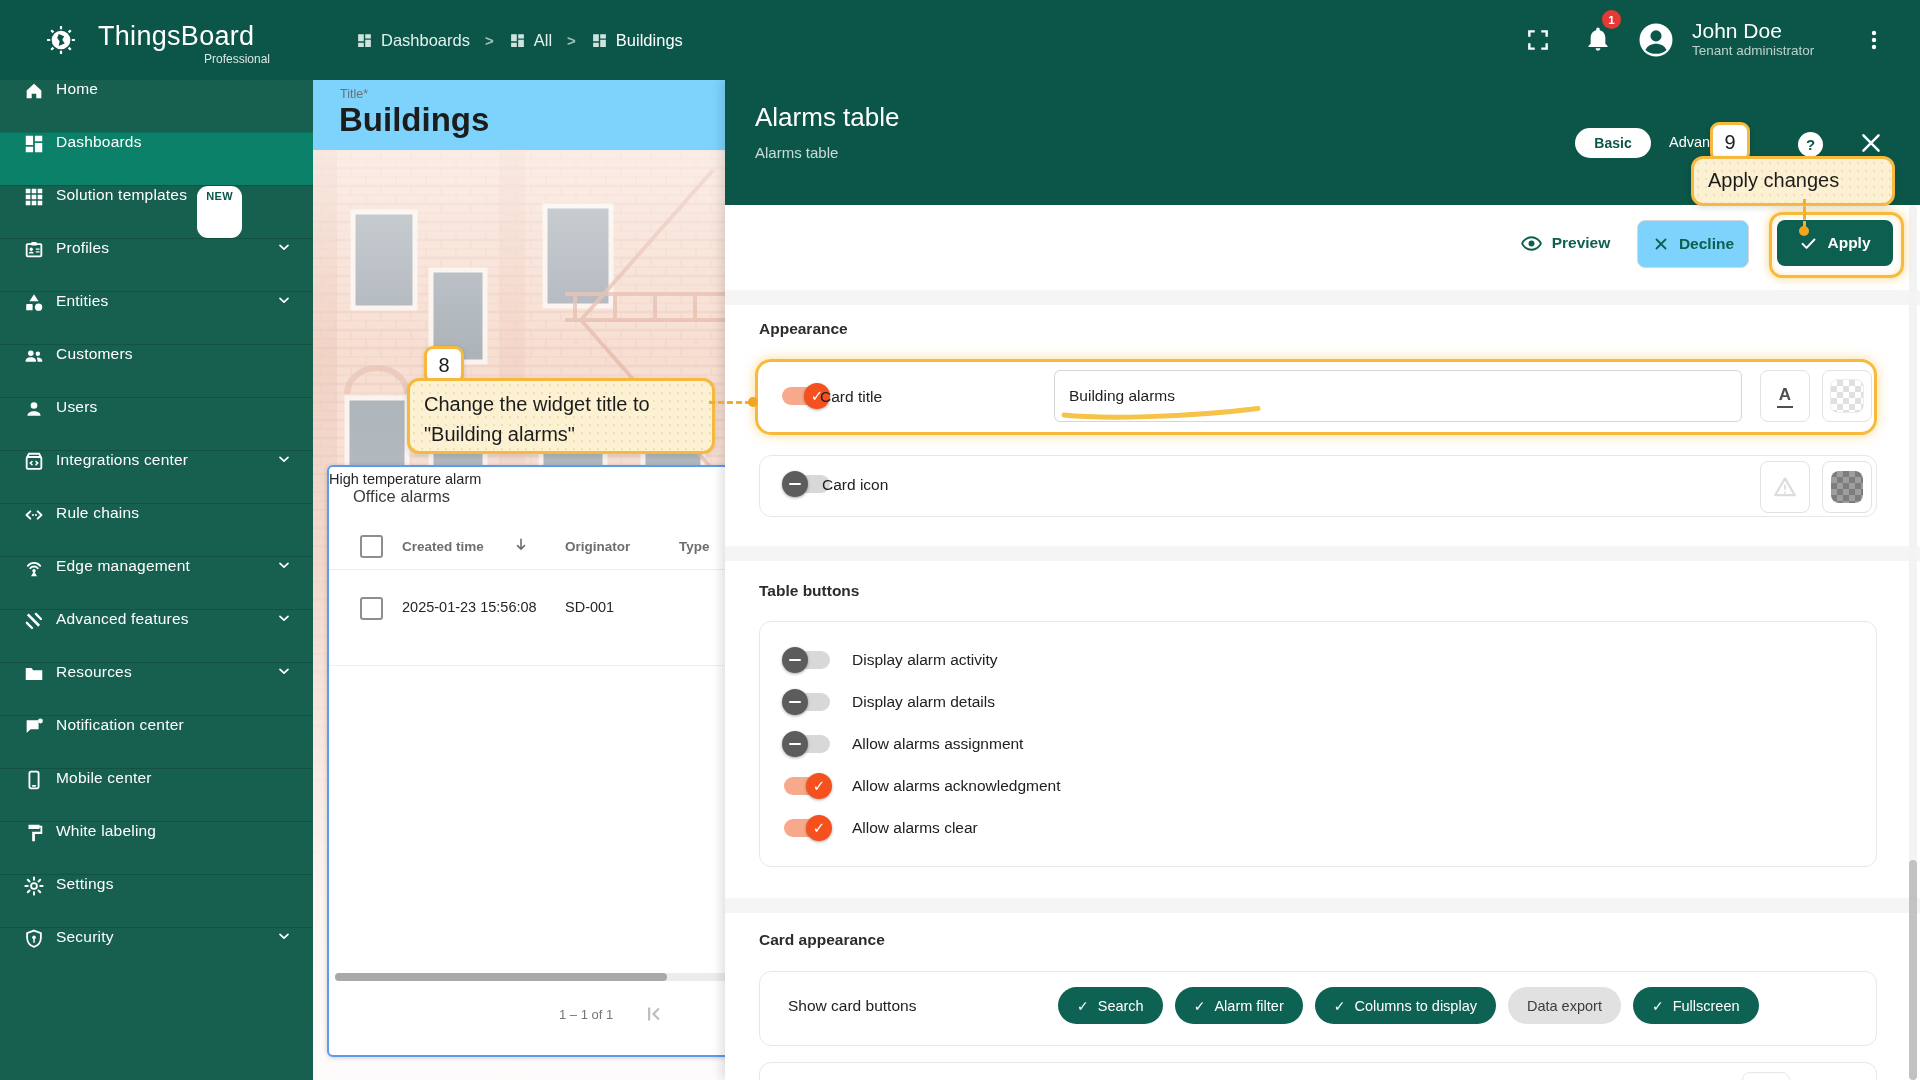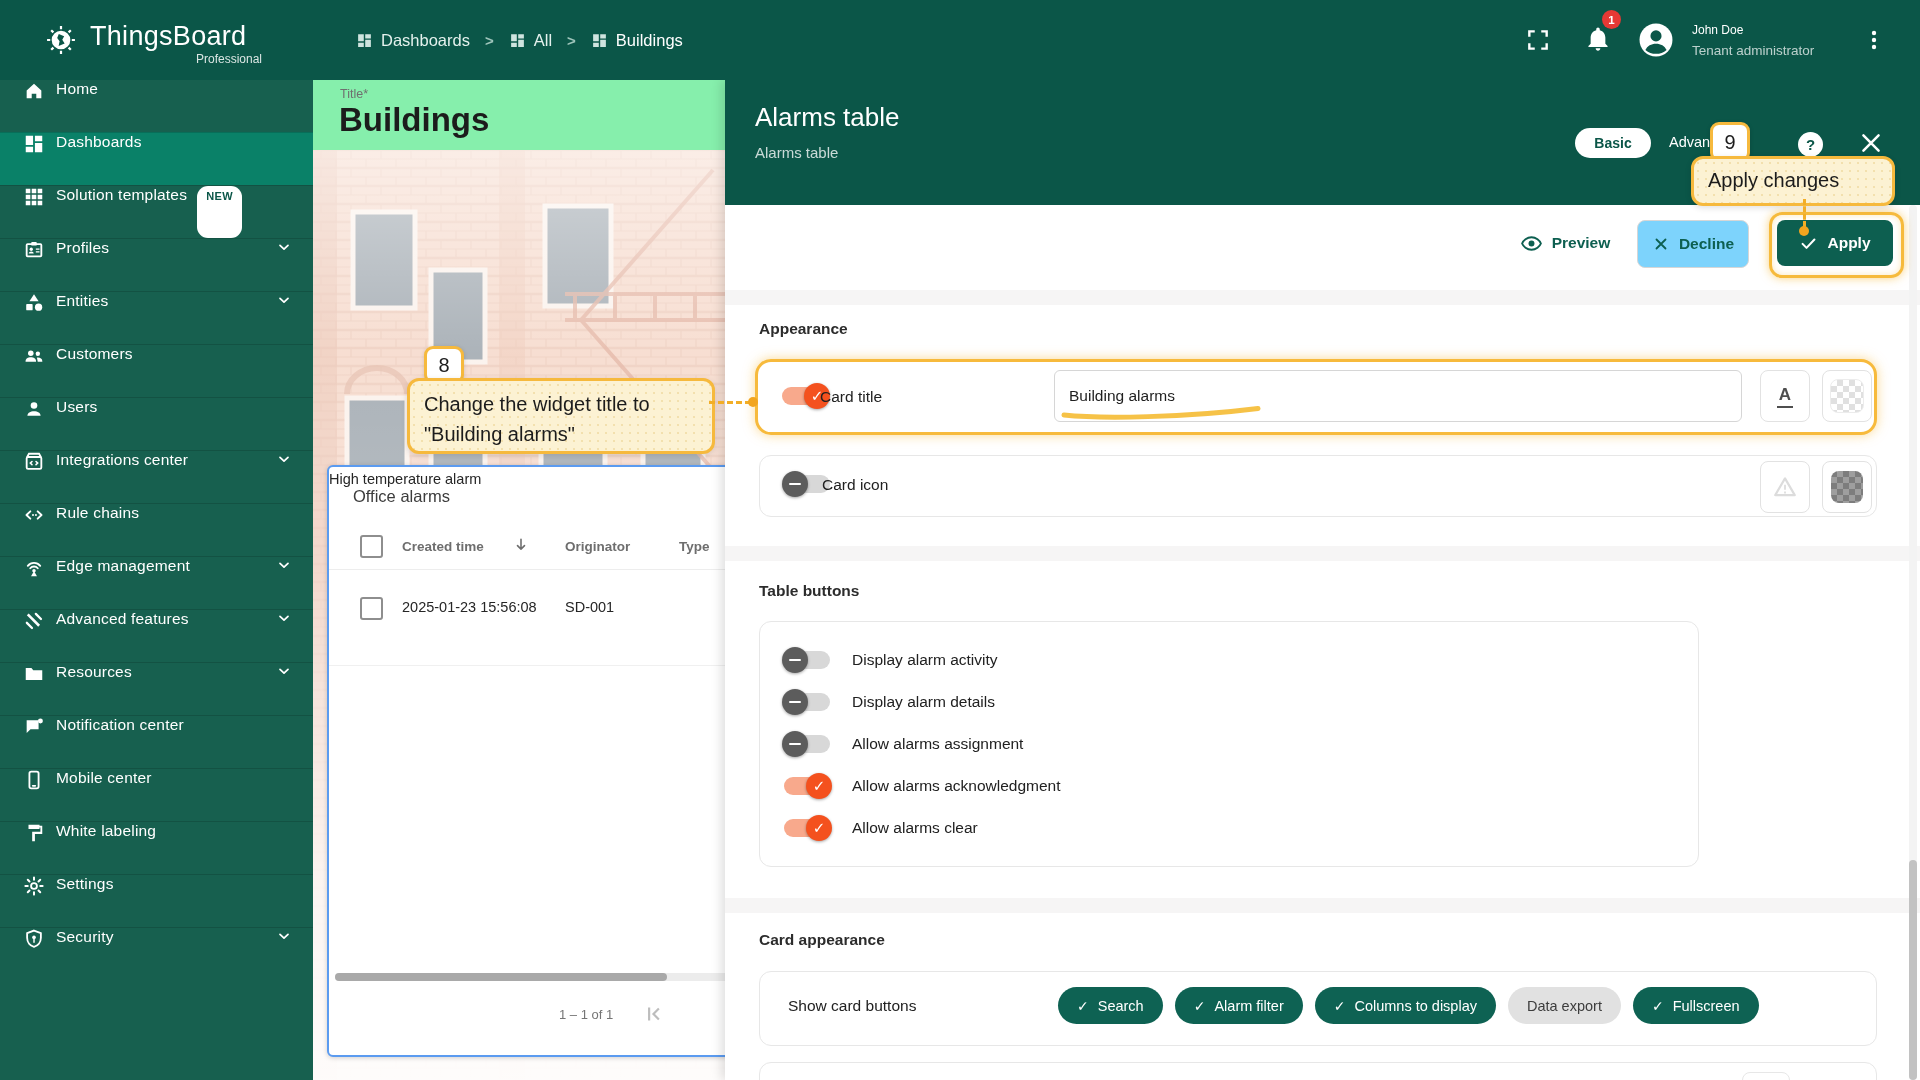--- a/index.html
+++ b/index.html
@@ -2,50 +2,50 @@
 <html><head>
 <meta charset="utf-8">
 <style>
   html,body{margin:0;padding:0;background:#fff;font-family:"Liberation Sans","DejaVu Sans",sans-serif;}
   body{position:relative;width:1920px;height:1080px;overflow:hidden;}
   svg{display:block;}
 
   
   #topbar{position:absolute;left:0;top:0;width:1920px;height:80px;background:#0b5648;z-index:20;}
   #logo{position:absolute;left:42px;top:21px;display:flex;align-items:flex-start;}
-  #logo-text-wrap{margin-left:10px;width:172px;}
+  #logo-text-wrap{margin-left:18px;width:172px;}
   #logo-title{color:#fff;font-size:27px;font-weight:500;letter-spacing:.3px;line-height:30px;}
   #logo-sub{color:rgba(255,255,255,.85);font-size:12px;text-align:right;margin-top:1px;}
   #breadcrumbs{position:absolute;left:356px;top:0;height:80px;display:flex;align-items:center;}
   .crumb{display:flex;align-items:center;gap:8px;color:#e4f1ed;font-size:16.5px;font-weight:500;cursor:pointer;}
   .crumb-sep{color:#9fc5bb;font-size:15px;margin:0 15px;font-weight:600;}
   #fullscreen-btn{position:absolute;left:1525px;top:27px;width:26px;height:26px;cursor:pointer;}
   #bell-wrap{position:absolute;left:1584px;top:24px;width:30px;height:32px;cursor:pointer;}
   #bell-badge{position:absolute;left:1602px;top:10px;min-width:19px;height:19px;border-radius:10px;background:#e53935;color:#fff;font-size:11.5px;display:flex;align-items:center;justify-content:center;font-weight:600;}
   #avatar{position:absolute;left:1637px;top:21px;width:38px;height:38px;}
   #user-block{position:absolute;left:1692px;top:20px;width:165px;}
-  #user-name{color:#fff;font-size:12px;line-height:21px;}
+  #user-name{color:#fff;font-size:21px;line-height:21px;}
   #user-role{color:rgba(255,255,255,.72);font-size:13.5px;line-height:19px;}
   #more-vert{position:absolute;left:1862px;top:27px;width:24px;height:26px;cursor:pointer;}
 
   
   #sidebar{position:absolute;left:0;top:80px;width:313px;height:1000px;background:#17604f;z-index:6;overflow:hidden;}
   .side-item{position:relative;height:52px;display:flex;cursor:pointer;border-top:1px solid rgba(0,0,0,.14);}
   .side-item:first-child{border-top:none;}
   .side-item.selected{background:#0a8168;}
   .s-icon{width:22px;height:22px;margin-left:23px;flex:0 0 auto;}
   .s-icon svg{width:22px;height:22px;}
   .s-label{color:#fff;font-size:15.5px;font-weight:500;margin-left:11px;letter-spacing:.2px;white-space:nowrap;}
   .s-badge{margin-left:10px;background:#fff;color:#0b5648;font-size:11px;font-weight:700;letter-spacing:.4px;padding:4px 9px;border-radius:11px;}
   .s-chev{position:absolute;right:21px;width:16px;height:16px;}
   .s-chev svg{width:16px;height:16px;}
 
   
   #dialog{position:absolute;left:313px;top:80px;width:412px;height:1000px;background:#fff;z-index:4;overflow:hidden;}
-  #dlg-form{position:absolute;left:0;top:0;width:412px;height:70px;background:#86efac;z-index:3;}
+  #dlg-form{position:absolute;left:0;top:0;width:412px;height:70px;background:#7dd3fc;z-index:3;}
   #dlg-title-label{position:absolute;left:27px;top:7px;font-size:12.5px;color:#6f6f6f;}
   #dlg-title-value{position:absolute;left:26px;top:21px;font-size:33px;font-weight:600;color:#1c1c1c;}
   #dash-bg{position:absolute;left:0;top:70px;width:412px;height:930px;}
   #map-attrib{position:absolute;left:247px;top:426px;width:165px;height:17px;background:rgba(255,255,255,.75);font-size:10.5px;color:#4d4d4d;padding:1px 0 0 8px;white-space:nowrap;z-index:4;}
 
   
   #widget{position:absolute;left:14px;top:385px;width:440px;height:588px;background:#fff;border:2px solid #5b9bf0;border-radius:6px;box-shadow:0 1px 5px rgba(0,0,0,.18);z-index:5;}
   #widget-title{position:absolute;left:24px;top:20px;font-size:16.5px;color:#3c3c3c;font-weight:500;}
   .cbx{position:absolute;width:19px;height:19px;border:2px solid #8e8e8e;border-radius:3px;background:#fff;cursor:pointer;}
   #w-head-cbx{left:31px;top:68px;}
@@ -109,21 +109,21 @@
 
   
   .toggle{position:relative;width:46px;height:18px;border-radius:9px;display:inline-block;cursor:pointer;flex:0 0 auto;}
   .toggle .knob{position:absolute;top:-4px;width:26px;height:26px;border-radius:50%;box-shadow:0 1px 3px rgba(0,0,0,.35);display:flex;align-items:center;justify-content:center;color:#fff;font-size:15px;font-weight:700;}
   .toggle.on{background:#f8a98c;}
   .toggle.on .knob{right:-2px;background:#f4511e;}
   .toggle.off{background:#d8d8d8;}
   .toggle.off .knob{left:-2px;background:#5c5c5c;}
   .toggle .knob .minus{width:12px;height:2.6px;background:#fff;border-radius:2px;}
 
-  #box-tablebtns{position:absolute;left:34px;top:541px;width:940px;height:246px;border:1px solid #e7e7e7;border-radius:12px;box-sizing:border-box;padding:17px 0 0 24px;}
+  #box-tablebtns{position:absolute;left:34px;top:541px;width:1118px;height:246px;border:1px solid #e7e7e7;border-radius:12px;box-sizing:border-box;padding:17px 0 0 24px;}
   .tgl-row{display:flex;align-items:center;height:42px;}
   .tgl-row .tgl-label{margin-left:22px;font-size:15.5px;color:#212121;}
 
   #box-showcard{position:absolute;left:34px;top:891px;width:1118px;height:75px;border:1px solid #e7e7e7;border-radius:12px;box-sizing:border-box;}
   #showcard-label{position:absolute;left:28px;top:25px;font-size:15.5px;color:#212121;}
   #chips{position:absolute;left:298px;top:15px;display:flex;gap:12px;}
   .chip{display:flex;align-items:center;height:37px;border-radius:19px;padding:0 19px;font-size:14.5px;font-weight:500;cursor:pointer;white-space:nowrap;}
   .chip.checked{background:#0e6253;color:#fff;}
   .chip.unchecked{background:#e1e1e1;color:#3d3d3d;}
   .chip .chk{margin-right:9px;font-size:14px;}

